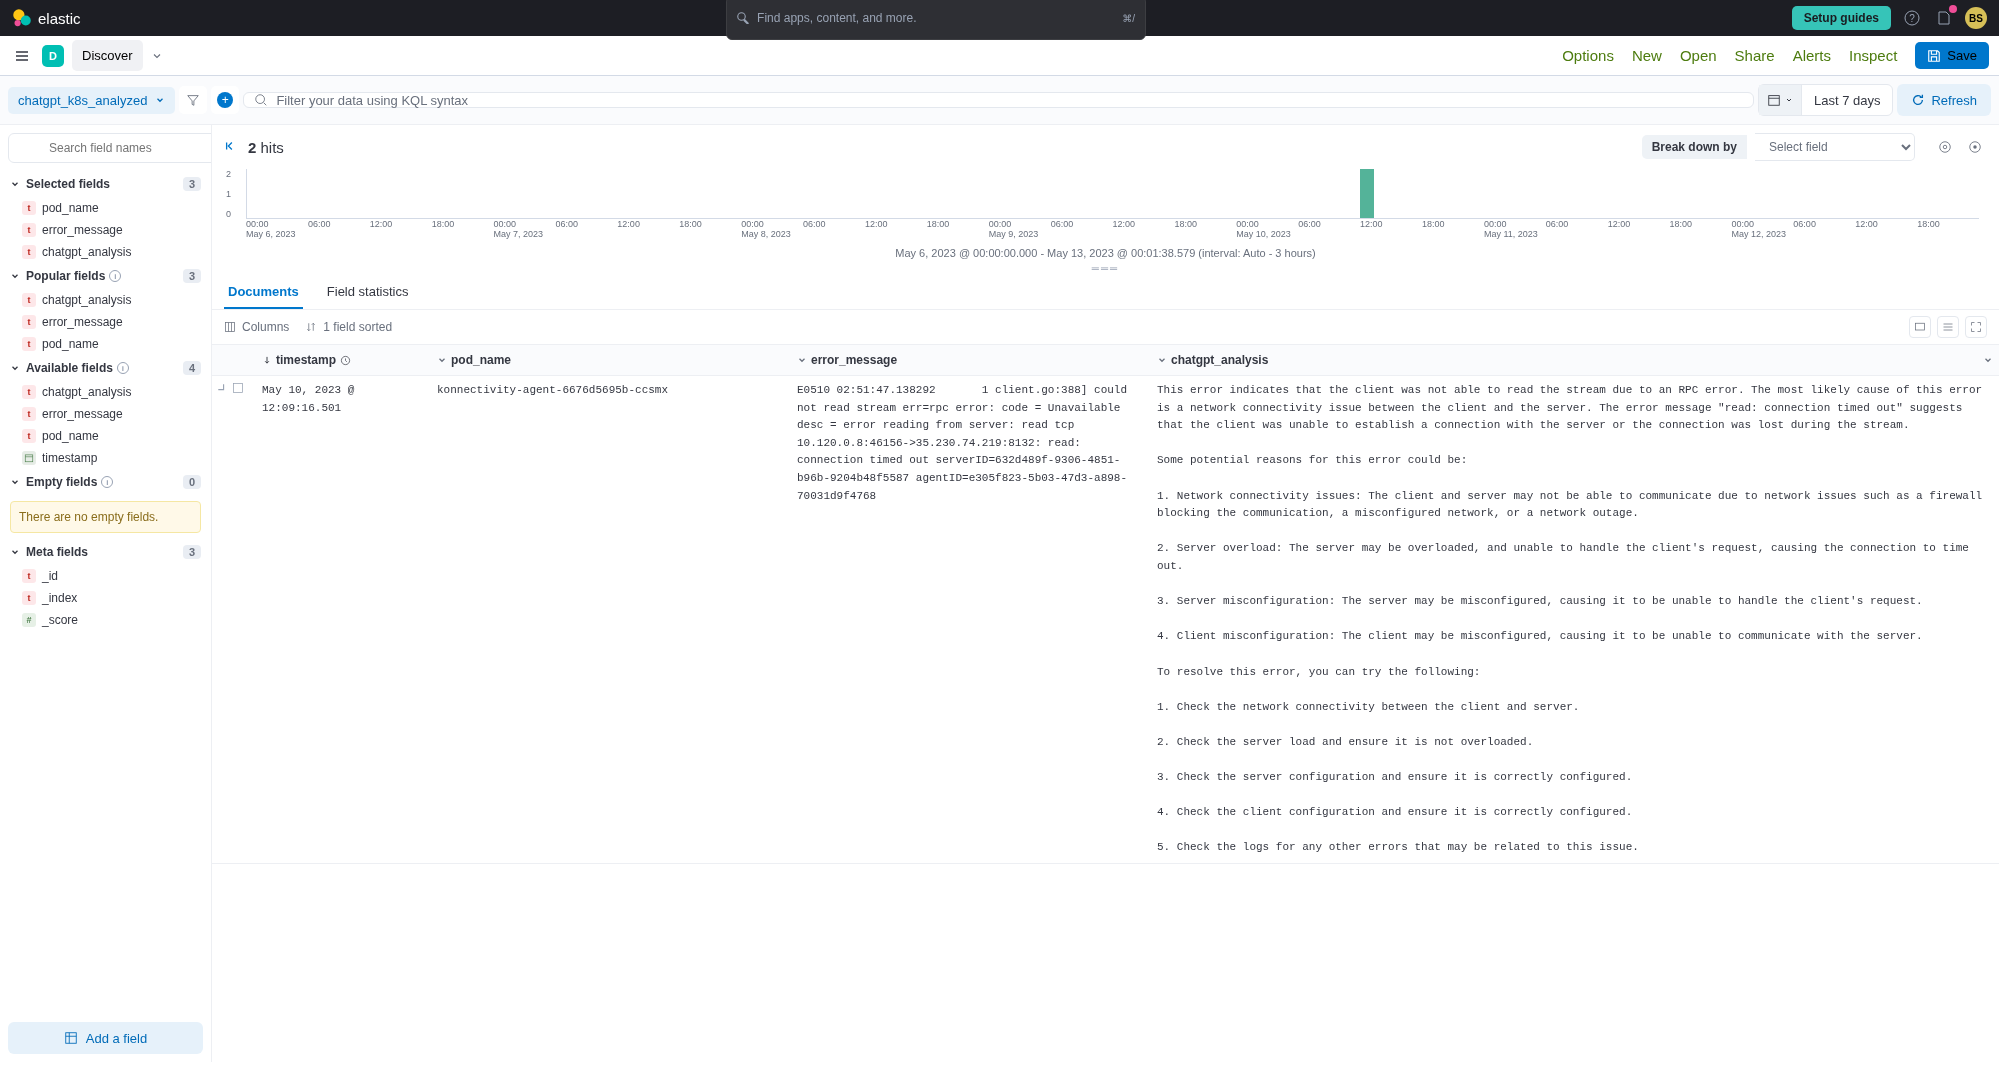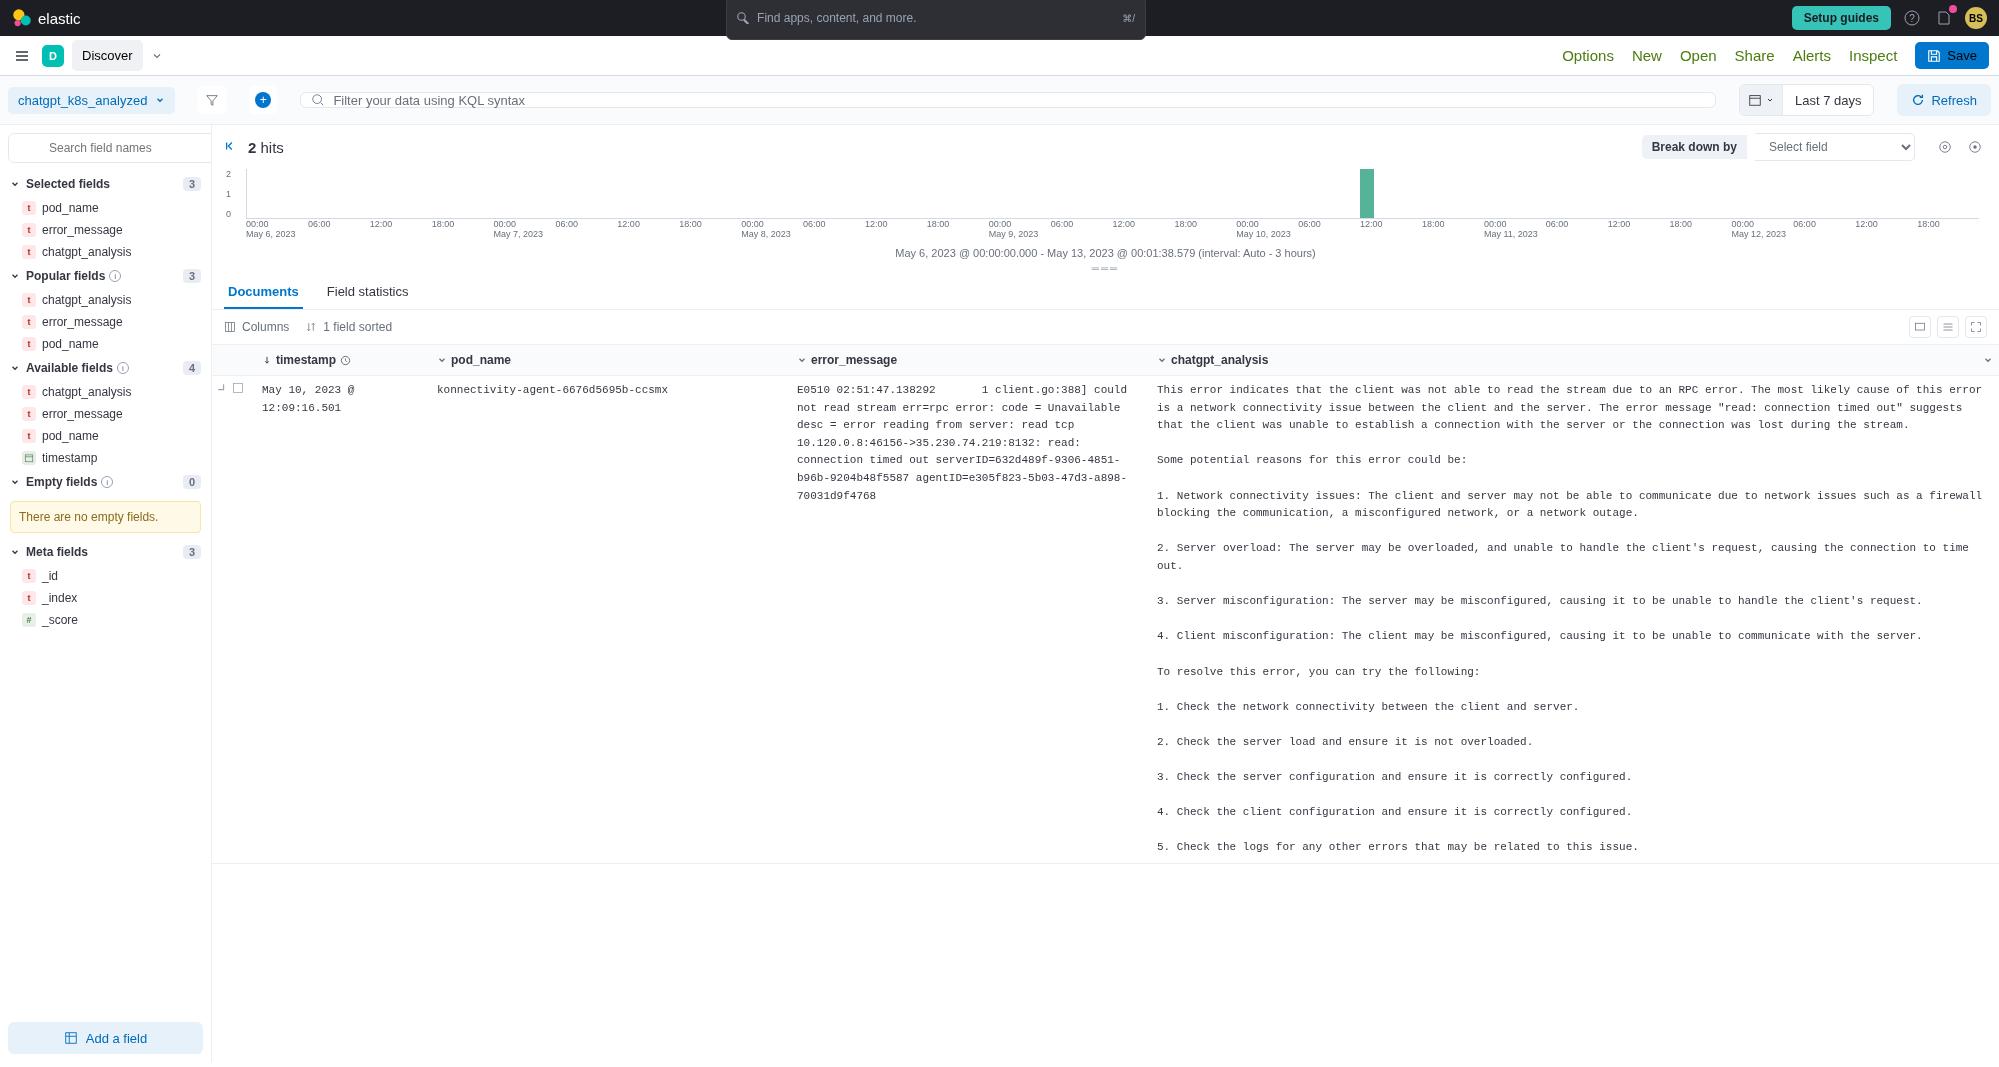--- a/index.html
+++ b/index.html
@@ -15,21 +15,21 @@
 .badge-dot{position:absolute;top:-2px;right:-2px;width:8px;height:8px;background:#f04e98;border-radius:50%;}
 
 .subheader { height: 40px; border-bottom: 1px solid #d3dae6; display: flex; align-items: center; padding: 0 10px; }
 .menu-btn { width:24px;height:24px;display:flex;align-items:center;justify-content:center;border:none;background:none;cursor:pointer;}
 .d-badge{width:22px;height:22px;background:#00bfb3;border-radius:5px;color:#fff;font-size:11px;font-weight:700;display:flex;align-items:center;justify-content:center;margin:0 8px;}
 .discover-dd{background:#f0f1f4;border:none;padding:8px 10px;border-radius:5px;font-size:13px;display:flex;align-items:center;gap:6px;}
 .subheader-right{margin-left:auto;display:flex;align-items:center;gap:18px;}
 .link-btn{color:#4d7c0f;background:none;border:none;font-size:15px;cursor:pointer;}
 .save-btn{background:#0077cc;color:#000000;border:none;padding:6px 12px;border-radius:5px;font-size:13px;display:flex;align-items:center;gap:6px;font-weight:500;}
 
-.filter-bar{display:flex;align-items:center;padding:8px 8px;gap:23px;border-bottom:1px solid #edeff3;background:#fafbfd;justify-content:space-between;}
+.filter-bar{display:flex;align-items:center;padding:8px 8px;gap:4px;border-bottom:1px solid #edeff3;background:#fafbfd;justify-content:space-between;}
 .dataview-btn{background:#e6f1fa;color:#006bb8;border:none;padding:6px 10px;border-radius:5px;font-size:13px;display:flex;align-items:center;gap:8px;font-weight:500;}
 .filter-ic-btn{width:28px;height:28px;border:none;background:#fff;border-radius:5px;display:flex;align-items:center;justify-content:center;color:#69707d;}
 .add-filter-btn{width:28px;height:28px;border:none;background:#fff;border-radius:5px;display:flex;align-items:center;justify-content:center;}
 .add-filter-btn .plus{background:#0077cc;color:#fff;width:16px;height:16px;border-radius:50%;font-size:12px;line-height:16px;}
 .kql-input{flex:1;border:1px solid #e4e8ee;border-radius:6px;height:16px;display:flex;align-items:center;padding:0 10px;background:#fff;color:#69707d;}
 .date-box{border:1px solid #e4e8ee;border-radius:6px;height:32px;display:flex;align-items:center;background:#fff;}
 .date-cal{background:#eef2f6;padding:0 8px;height:100%;display:flex;align-items:center;border-right:1px solid #e4e8ee;color:#343741;}
 .date-txt{padding:0 12px;font-size:13px;}
 .refresh-btn{background:#e6f1fa;color:#006bb8;border:none;height:32px;padding:0 14px;border-radius:6px;font-size:13px;display:flex;align-items:center;gap:6px;font-weight:500;}
 

